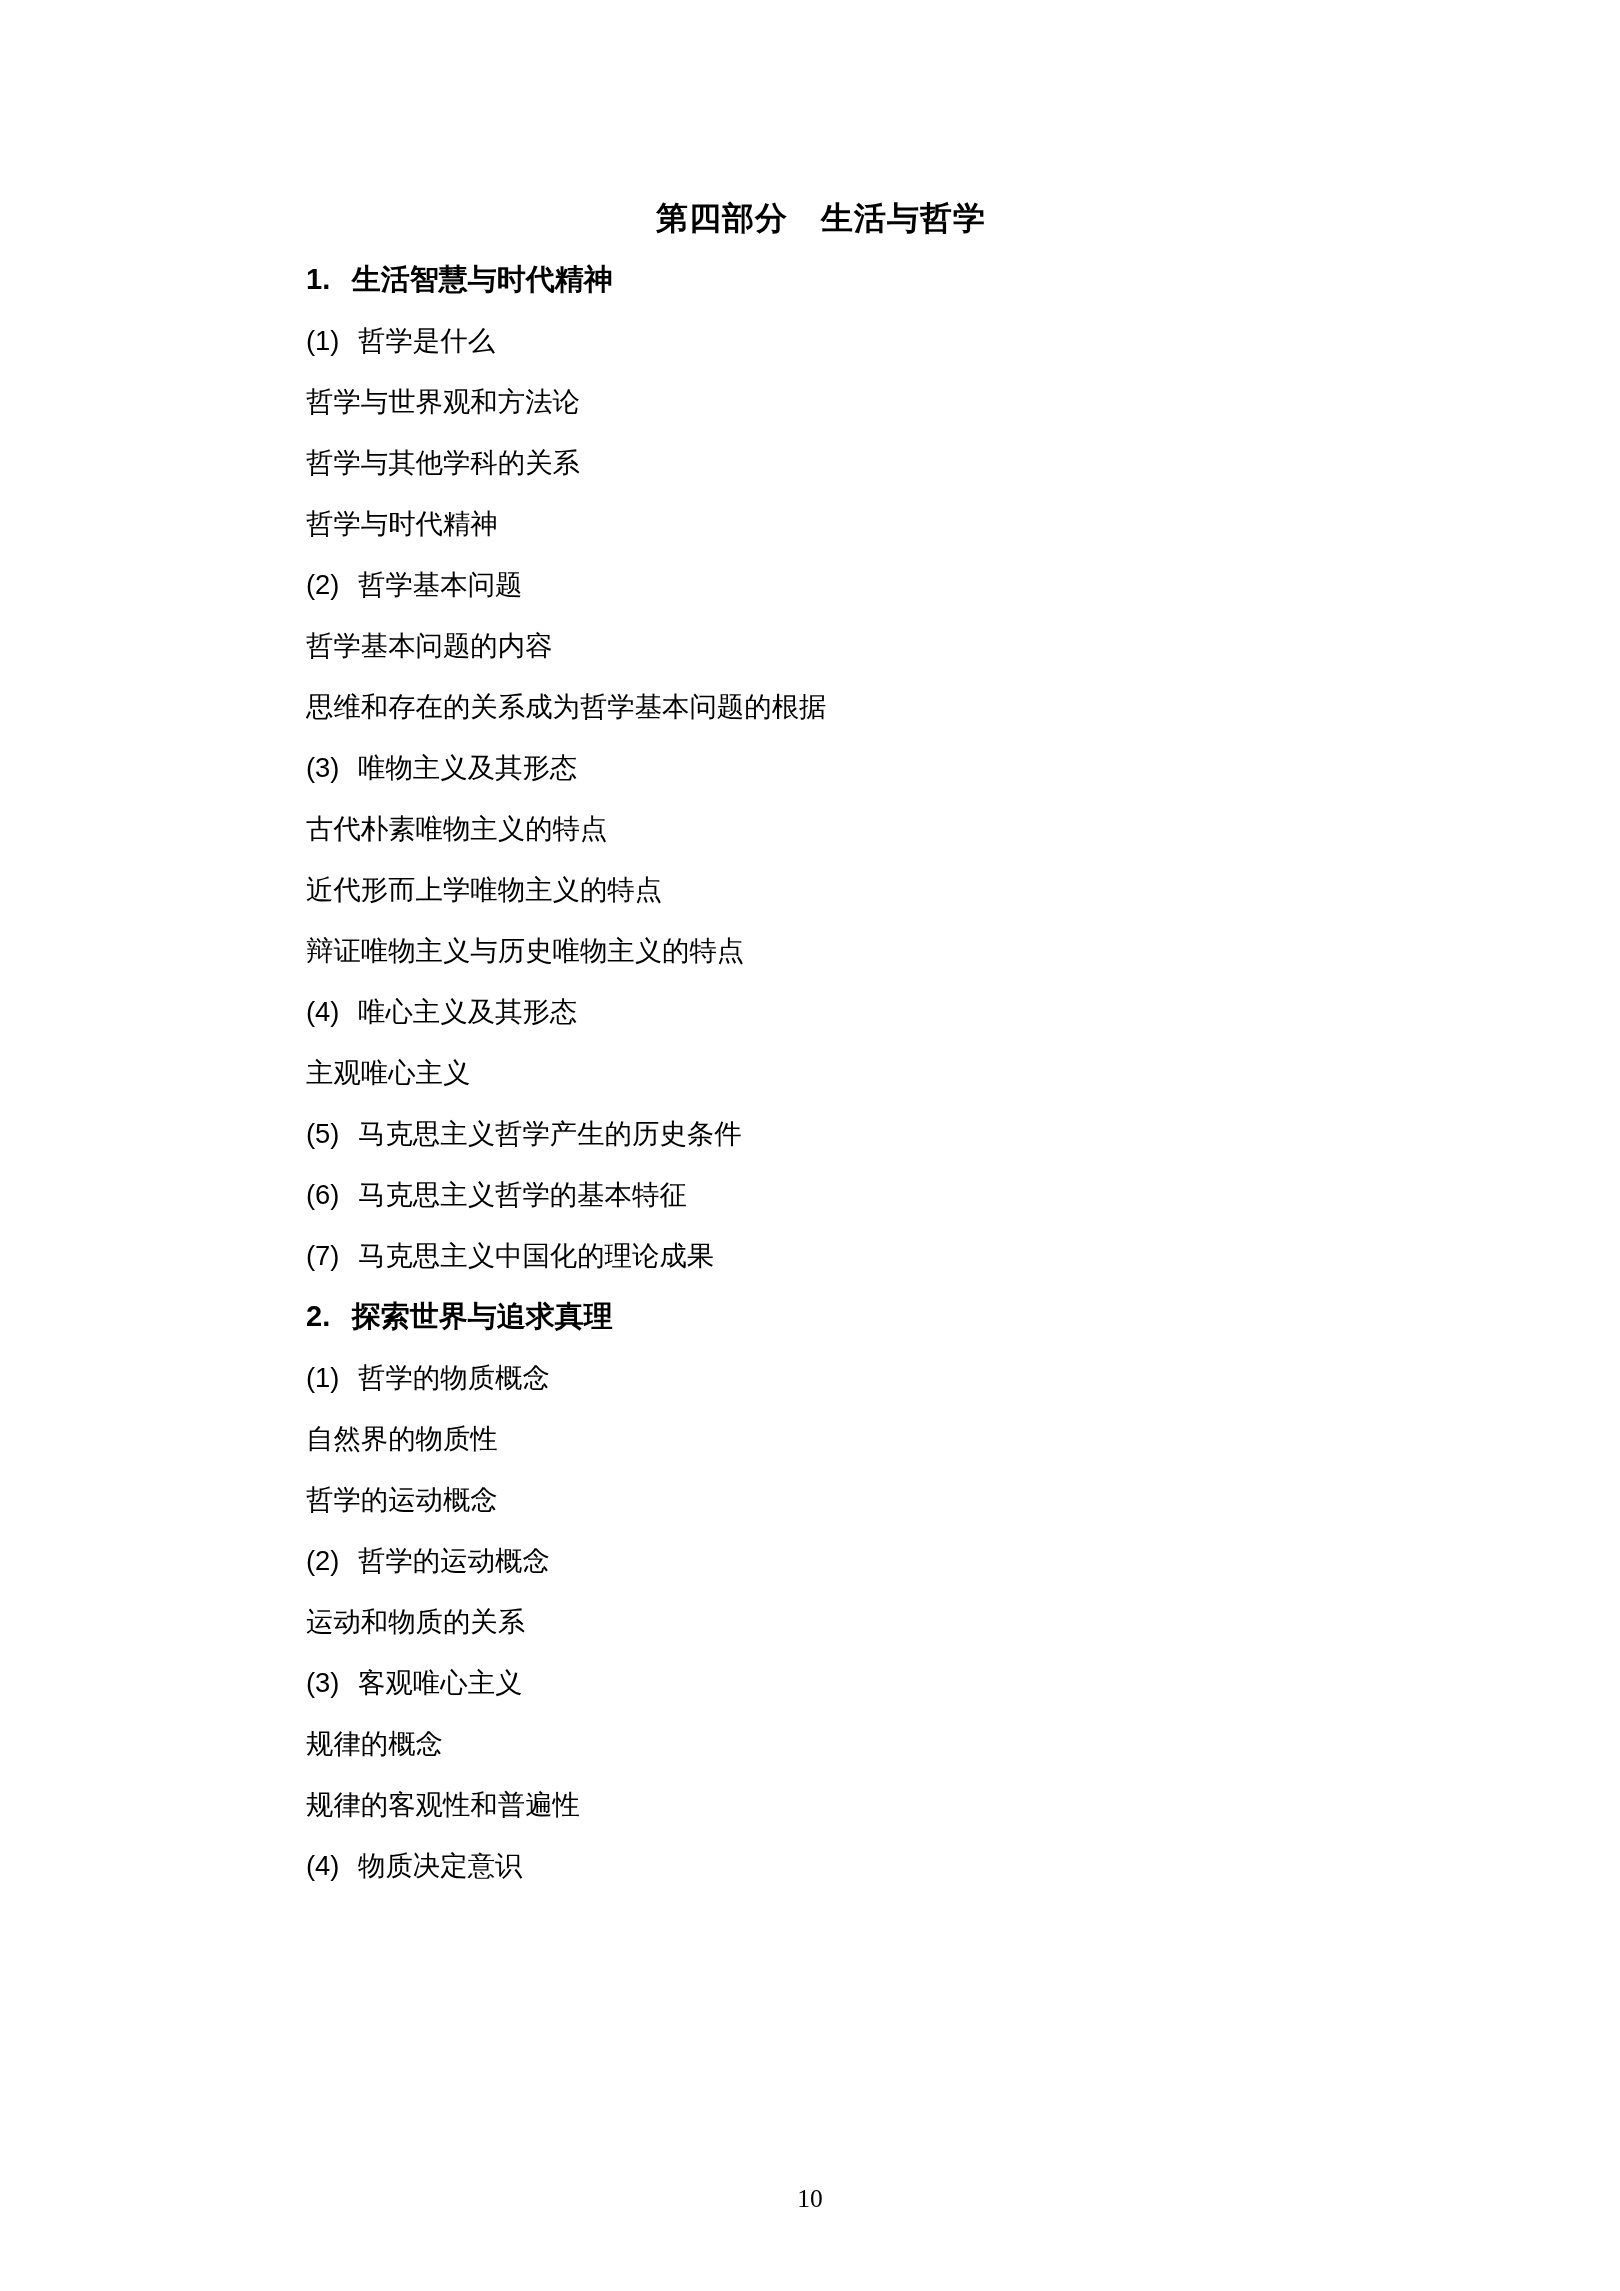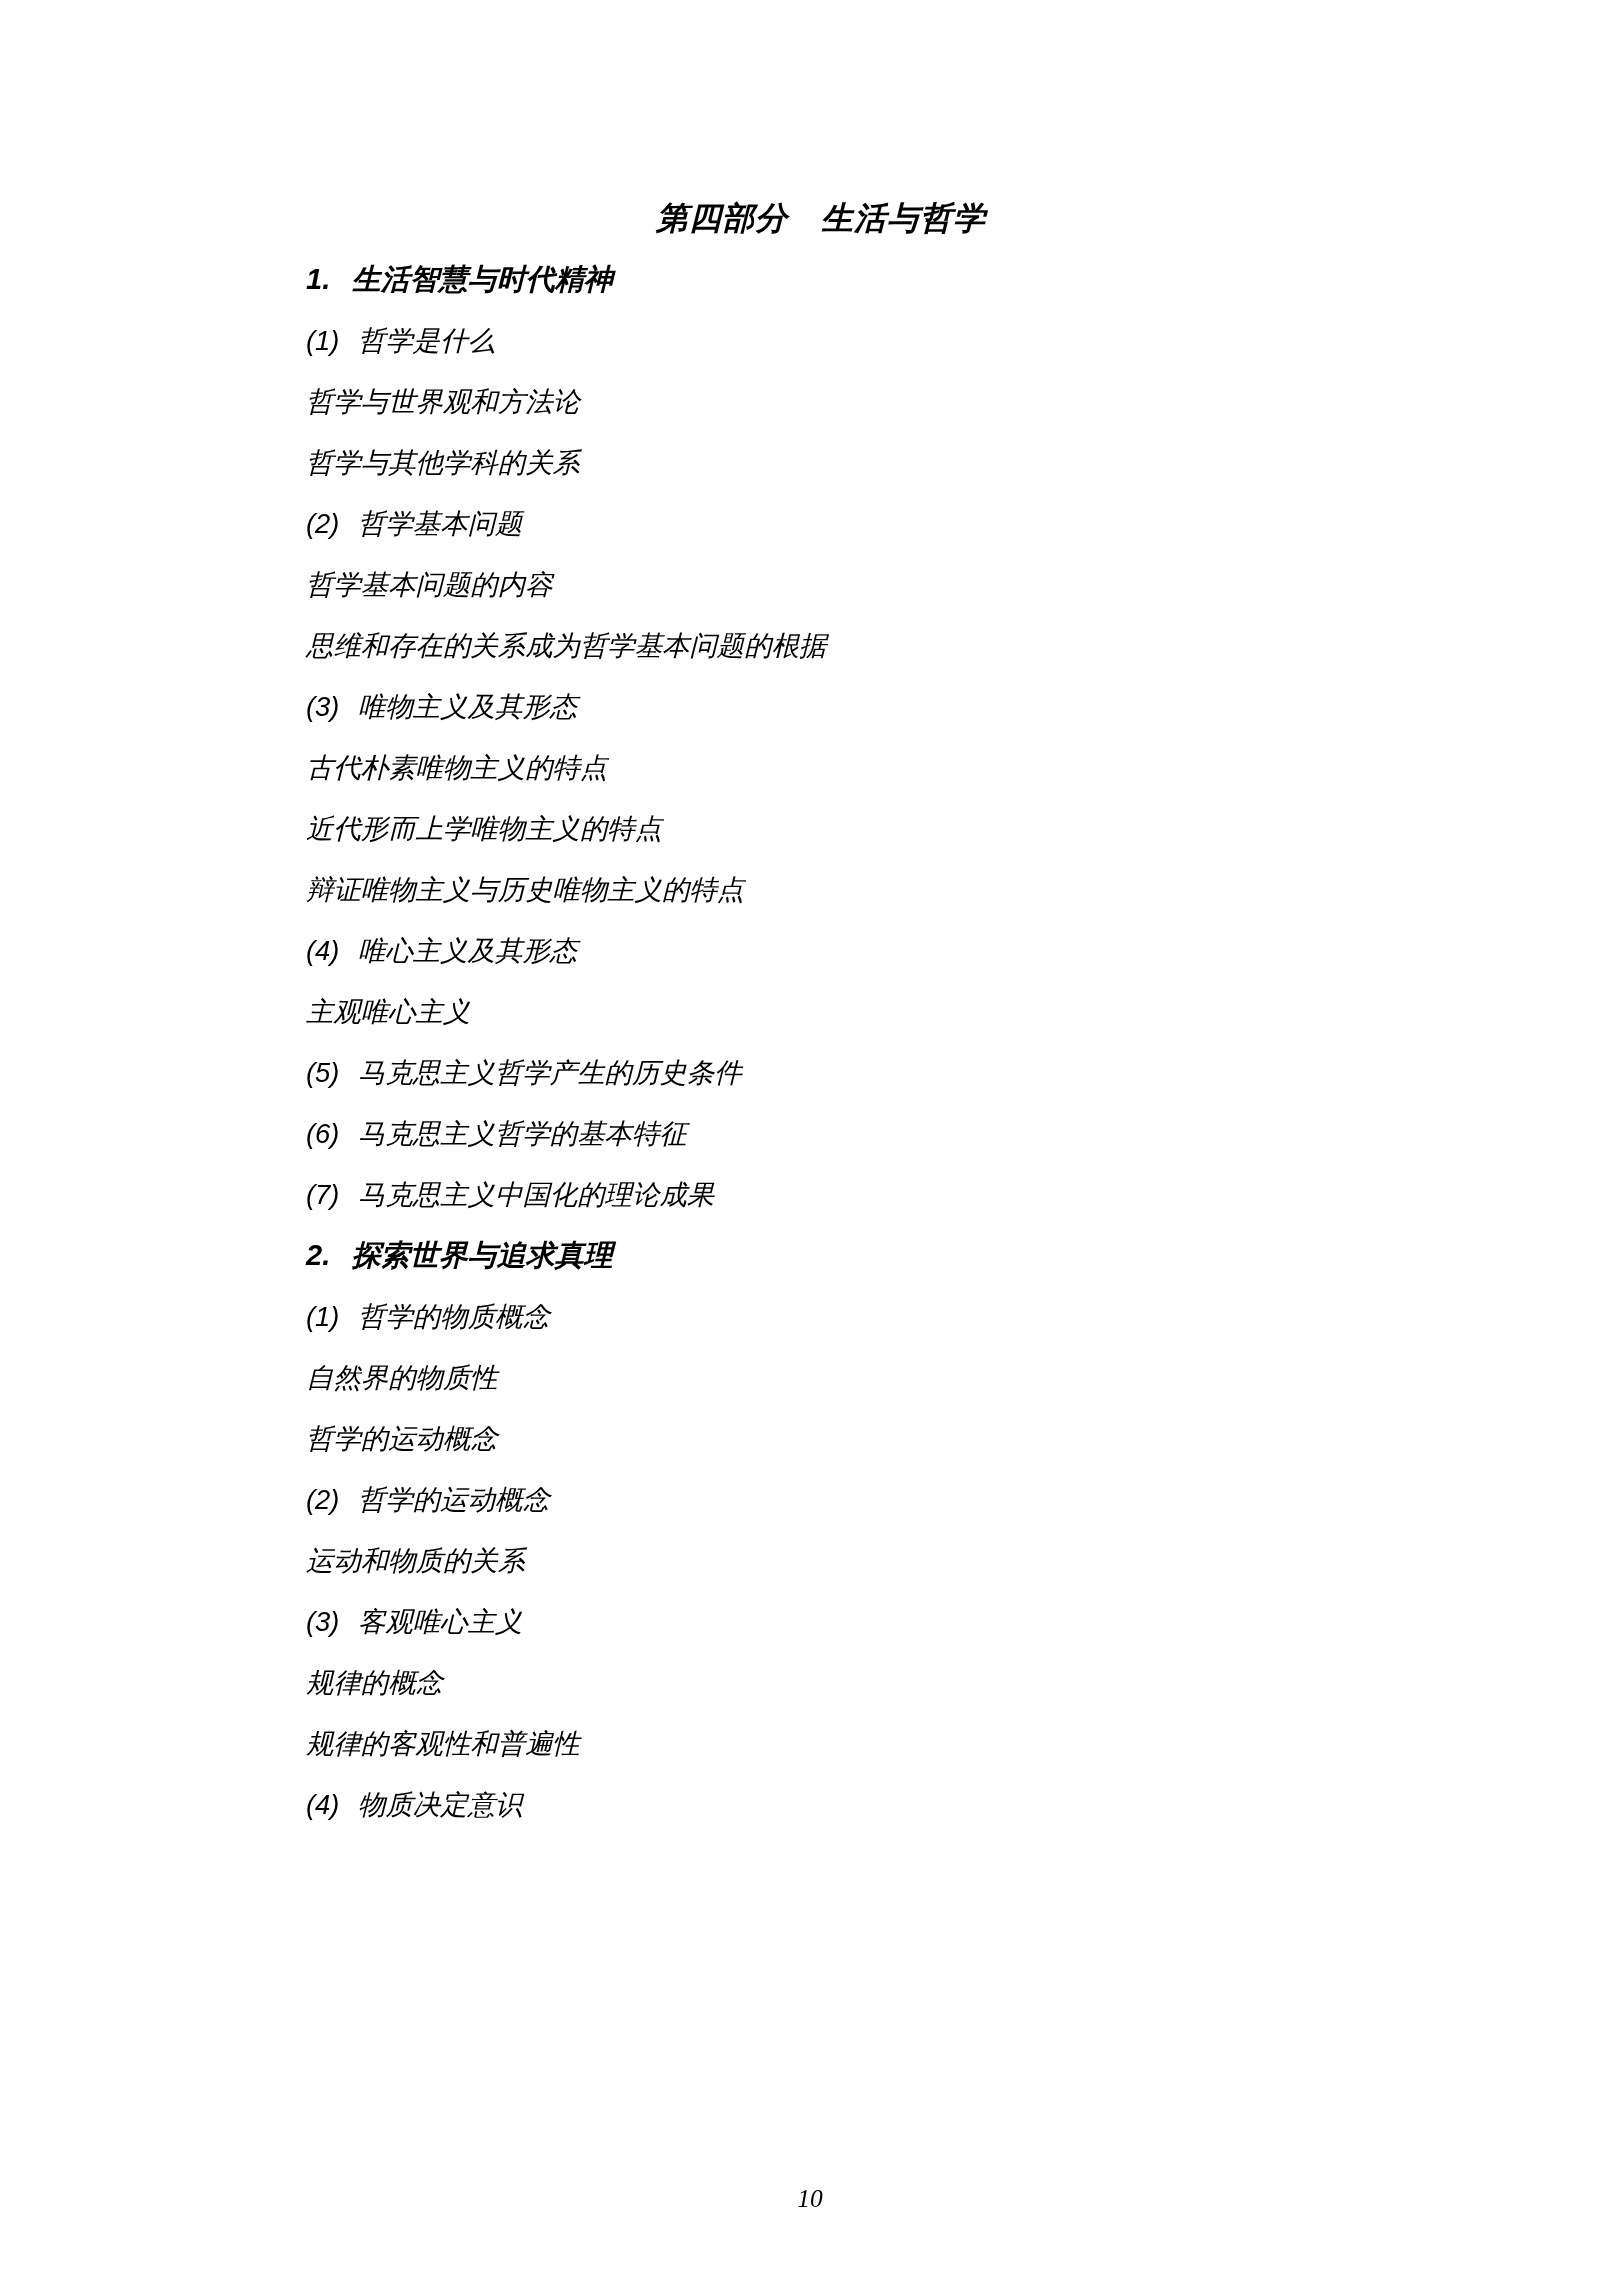--- a/index.html
+++ b/index.html
@@ -8,21 +8,20 @@
     background: #ffffff;
   }
   .page {
     position: relative;
     width: 1620px;
     height: 2292px;
     background: #ffffff;
     color: #000000;
     overflow: hidden;
     font-family: "Liberation Serif", "DejaVu Serif", serif;
-    font-style: italic;
   }
   .content {
     padding: 188px 284px 0 306px;
   }
   .title-line {
     height: 61px;
     display: flex;
     align-items: center;
     justify-content: center;
     font-family: "Liberation Sans", "DejaVu Sans", sans-serif;
@@ -80,20 +79,24 @@
     <span class="num">(1)</span>
     <span class="txt">哲学是什么</span>
   </div>
         <div class="line">
     
     <span class="txt">哲学与世界观和方法论</span>
   </div>
         <div class="line">
     
     <span class="txt">哲学与其他学科的关系</span>
+  </div>
+        <div class="line">
+    
+    <span class="txt">哲学与时代精神</span>
   </div>
         <div class="line">
     <span class="num">(2)</span>
     <span class="txt">哲学基本问题</span>
   </div>
         <div class="line">
     
     <span class="txt">哲学基本问题的内容</span>
   </div>
         <div class="line">

